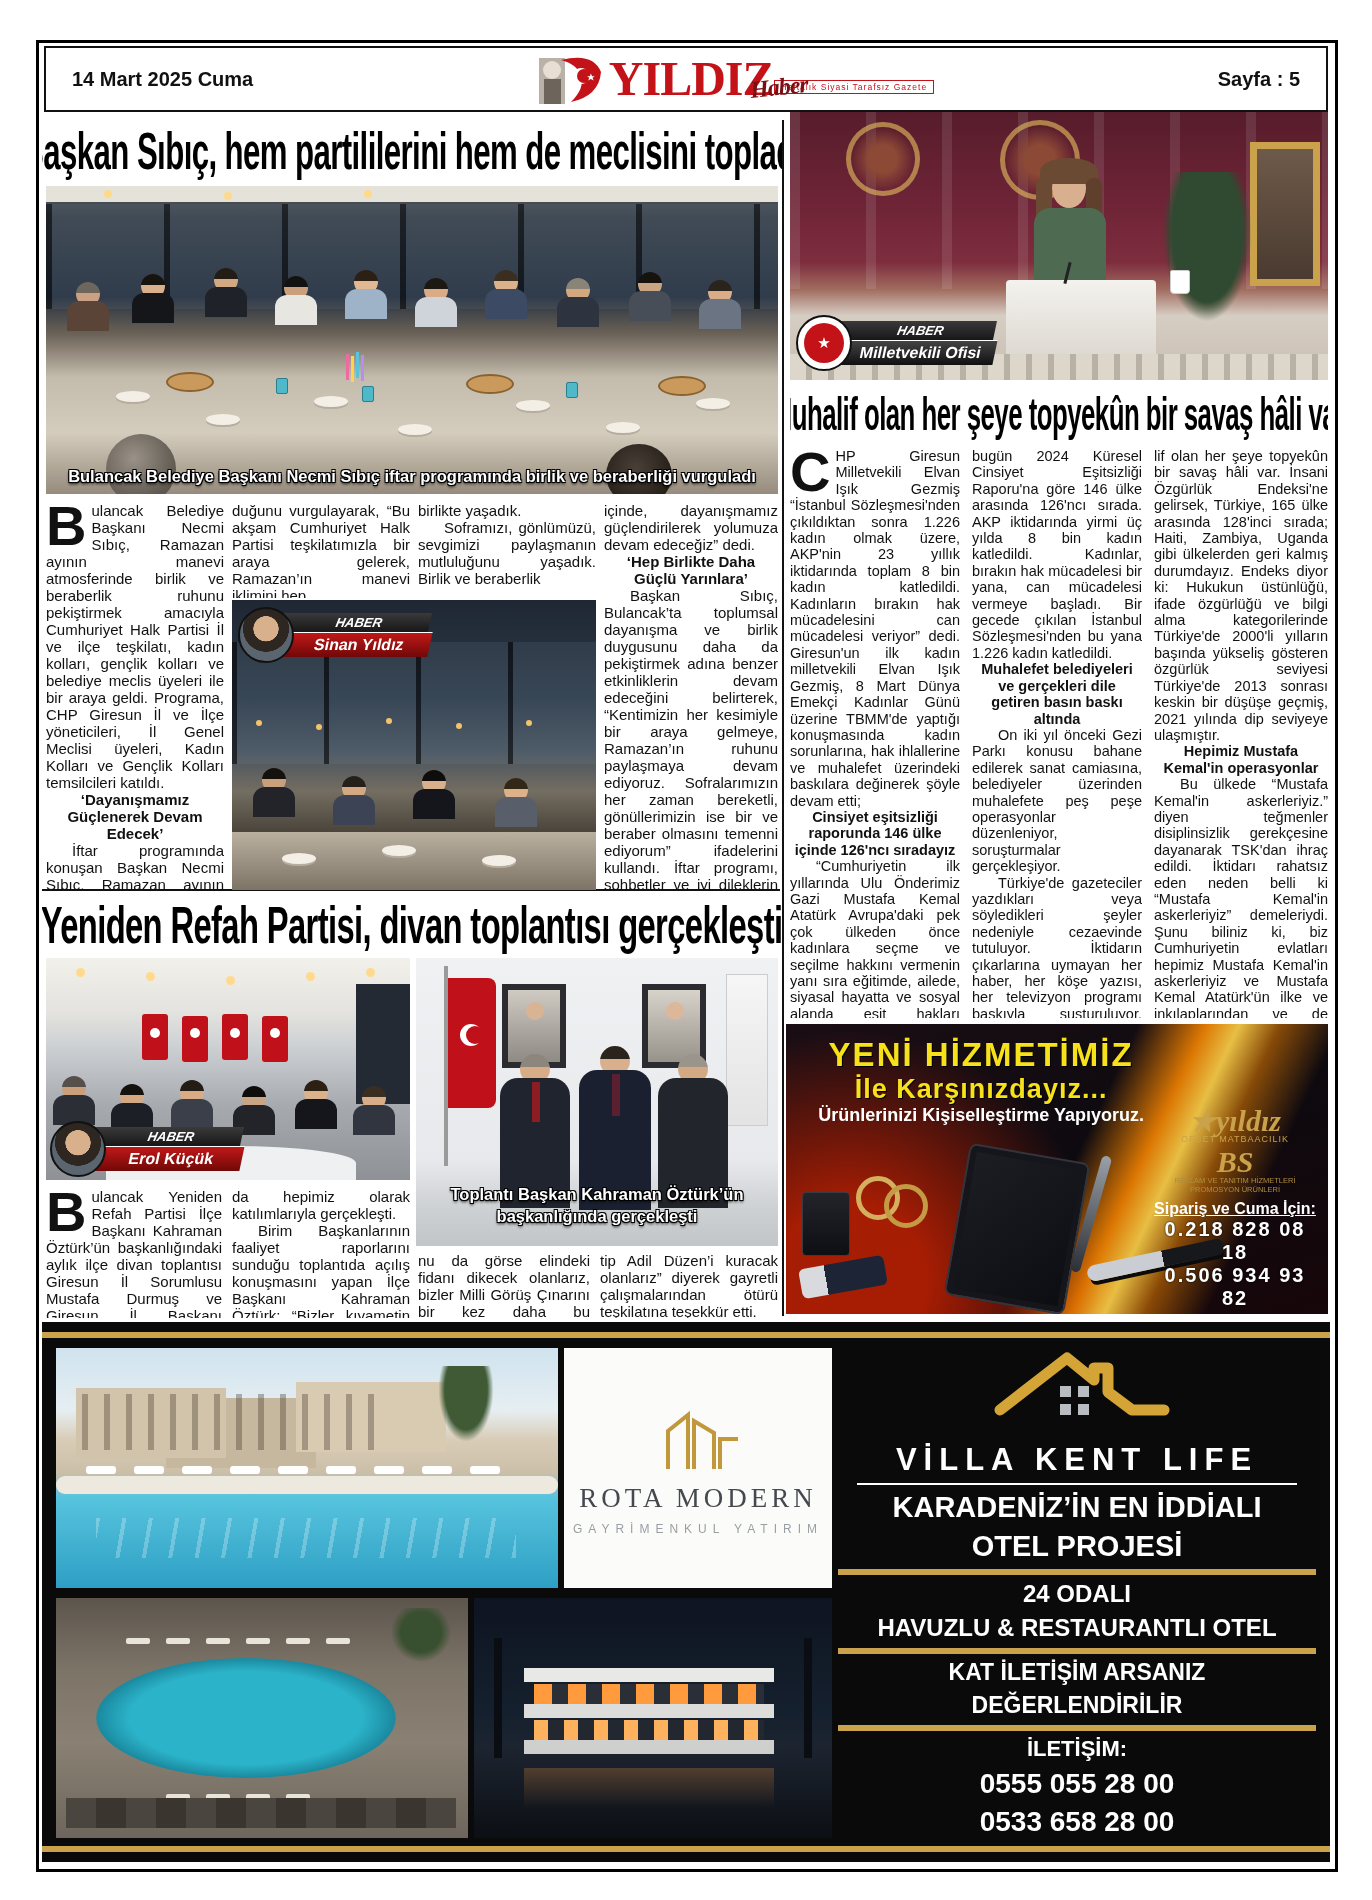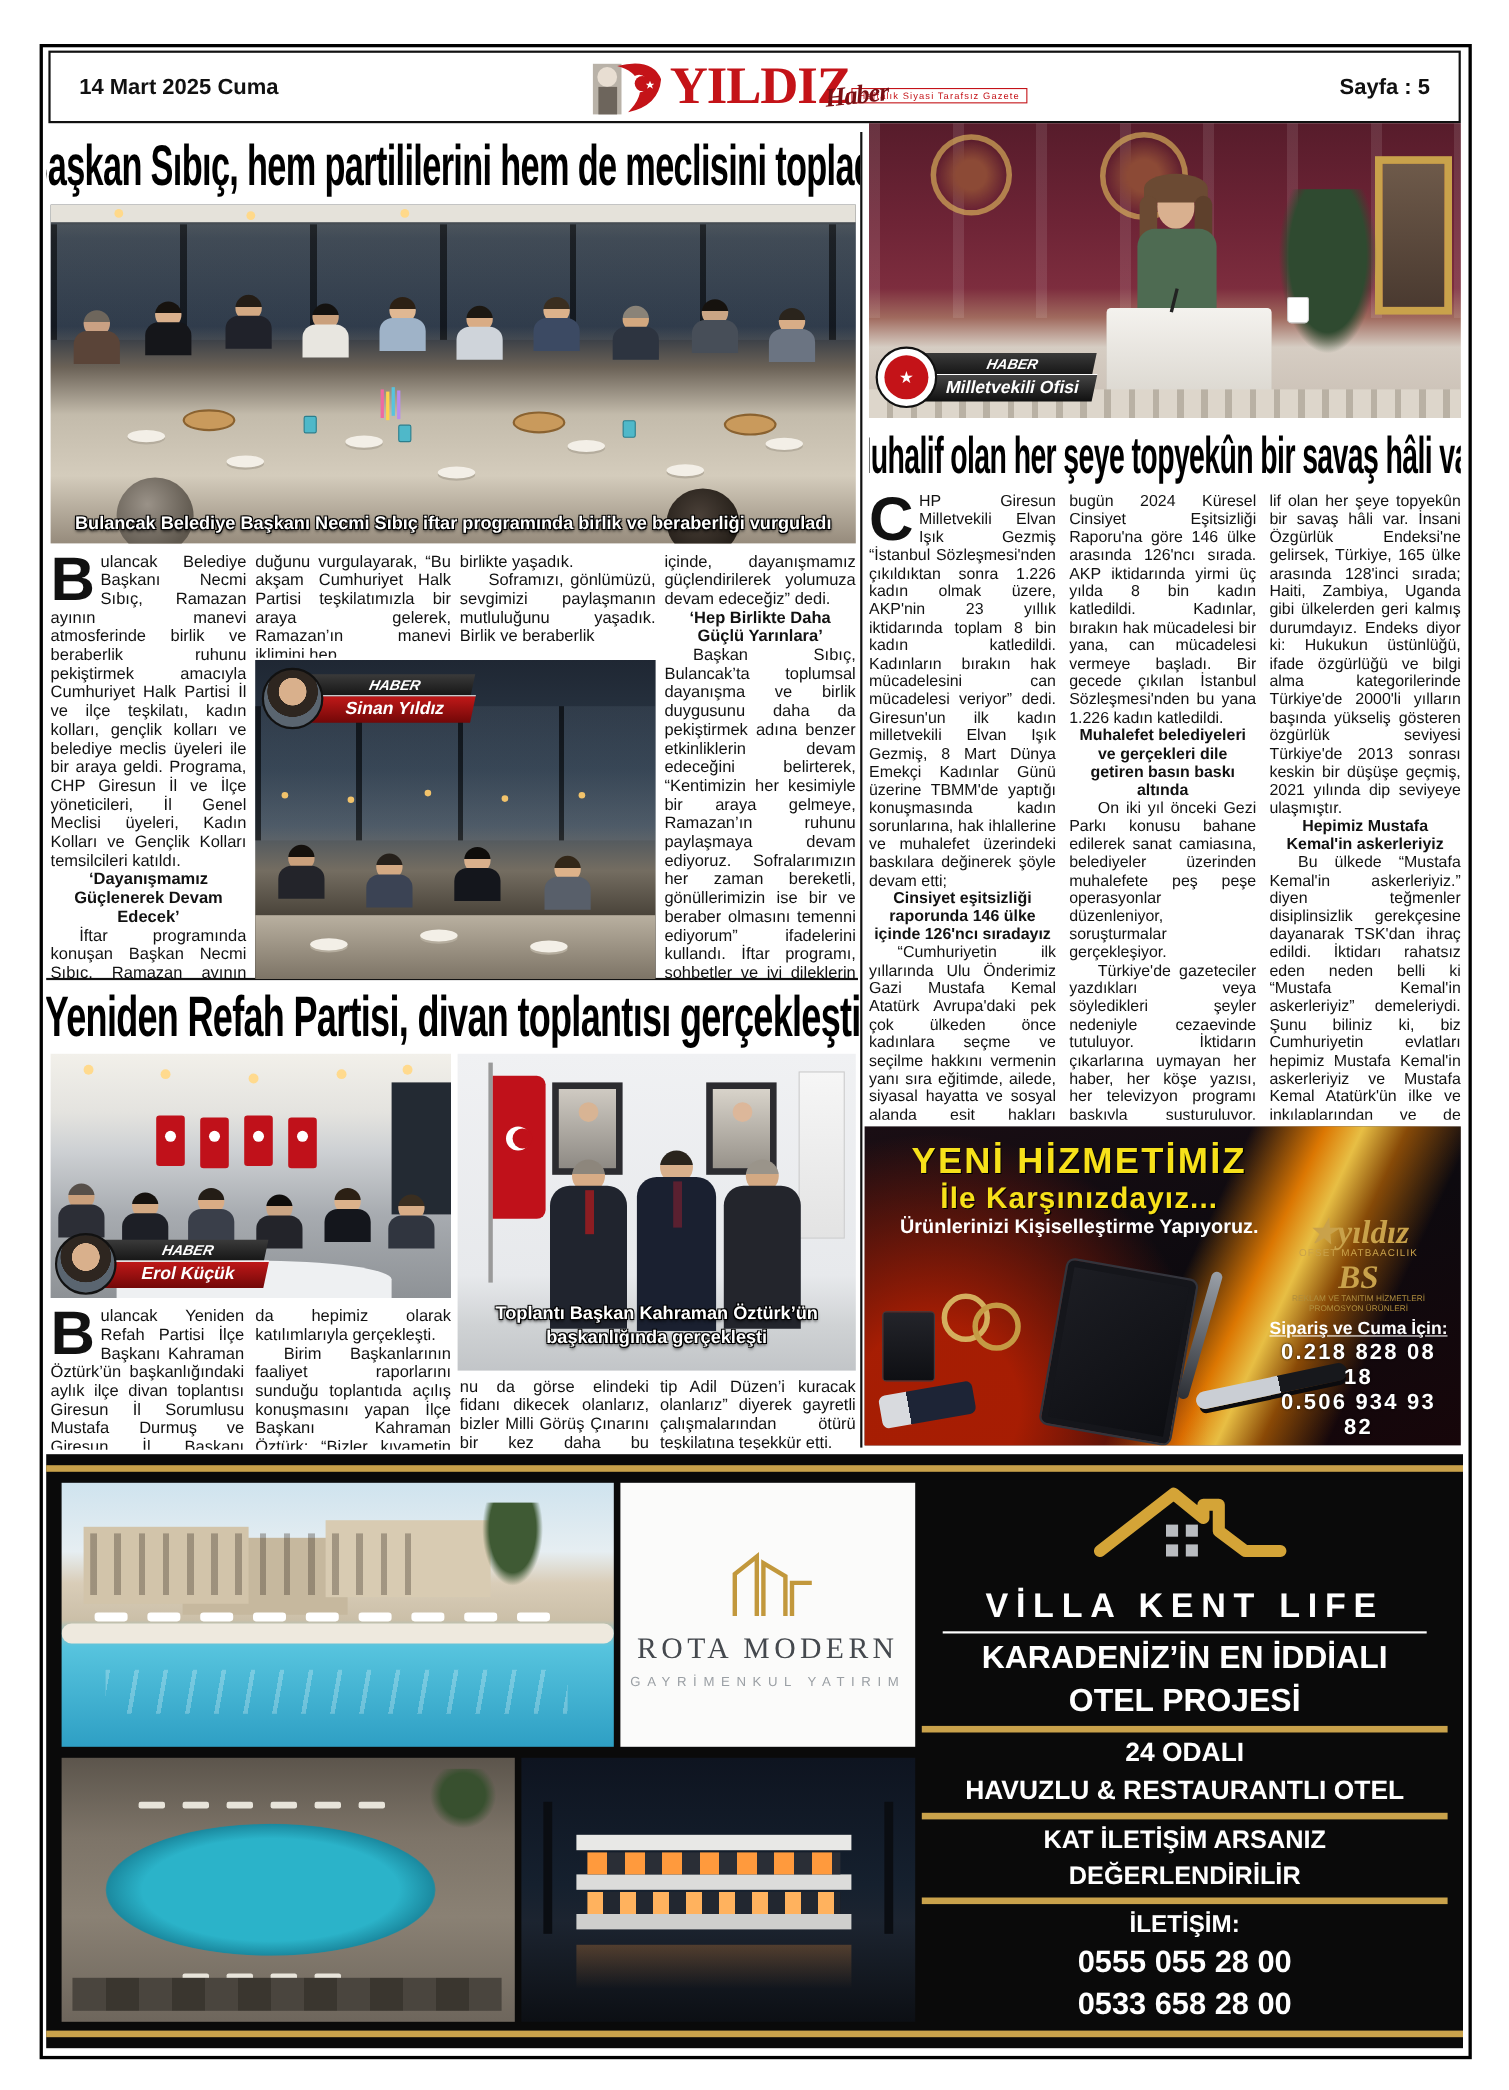--- a/index.html
+++ b/index.html
@@ -361,21 +361,21 @@
     <p class="ind">“Cumhuriyetin ilk yıllarında Ulu Önderimiz Gazi Mustafa Kemal Atatürk Avrupa'daki pek çok ülkeden önce kadınlara seçme ve seçilme hakkını vermenin yanı sıra eğitimde, ailede, siyasal hayatta ve sosyal alanda eşit hakları vermiştir. Bundan yüz yıl önce pek çok hakka sahip olan Türk kadını maalesef</p>
   </div>
   <div class="col t3" style="left:972px;top:448px;width:170px;height:570px;">
     <p>bugün 2024 Küresel Cinsiyet Eşitsizliği Raporu'na göre 146 ülke arasında 126'ncı sırada. AKP iktidarında yirmi üç yılda 8 bin kadın katledildi. Kadınlar, bırakın hak mücadelesi bir yana, can mücadelesi vermeye başladı. Bir gecede çıkılan İstanbul Sözleşmesi'nden bu yana 1.226 kadın katledildi.</p>
     <p class="sub">Muhalefet belediyeleri ve gerçekleri dile getiren basın baskı altında</p>
     <p class="ind">On iki yıl önceki Gezi Parkı konusu bahane edilerek sanat camiasına, belediyeler üzerinden muhalefete peş peşe operasyonlar düzenleniyor, soruşturmalar gerçekleşiyor.</p>
     <p class="ind">Türkiye'de gazeteciler yazdıkları veya söyledikleri şeyler nedeniyle cezaevinde tutuluyor. İktidarın çıkarlarına uymayan her haber, her köşe yazısı, her televizyon programı baskıyla susturuluyor. Sosyal medyada ülke gidişatındaki sıkıntılara dikkat çekmek ağır cesaret gerektiren bir eyleme dönüşmüş durumda. Yani muha-</p>
   </div>
   <div class="col t3" style="left:1154px;top:448px;width:174px;height:570px;">
     <p>lif olan her şeye topyekûn bir savaş hâli var. İnsani Özgürlük Endeksi'ne gelirsek, Türkiye, 165 ülke arasında 128'inci sırada; Haiti, Zambiya, Uganda gibi ülkelerden geri kalmış durumdayız. Endeks diyor ki: Hukukun üstünlüğü, ifade özgürlüğü ve bilgi alma kategorilerinde Türkiye'de 2000'li yılların başında yükseliş gösteren özgürlük seviyesi Türkiye'de 2013 sonrası keskin bir düşüşe geçmiş, 2021 yılında dip seviyeye ulaşmıştır.</p>
-    <p class="sub">Hepimiz Mustafa Kemal'in askerleriyiz</p>
+    <p class="sub">Hepimiz Mustafa Kemal'in operasyonlar</p>
     <p class="ind">Bu ülkede “Mustafa Kemal'in askerleriyiz.” diyen teğmenler disiplinsizlik gerekçesine dayanarak TSK'dan ihraç edildi. İktidarı rahatsız eden neden belli ki “Mustafa Kemal'in askerleriyiz” demeleriydi. Şunu biliniz ki, biz Cumhuriyetin evlatları hepimiz Mustafa Kemal'in askerleriyiz ve Mustafa Kemal Atatürk'ün ilke ve inkılaplarından ve de laiklikten asla vazgeçmeyeceğiz”</p>
   </div>
 
   <div class="scene" style="left:786px;top:1024px;width:542px;height:290px;background:
         radial-gradient(circle at 12% 88%,rgba(204,34,0,.8) 0 14%,transparent 46%),
         linear-gradient(115deg,transparent 52%,rgba(255,138,0,.85) 62%,rgba(255,210,74,.9) 67%,rgba(255,138,0,.5) 73%,transparent 82%),
         linear-gradient(160deg,#1a0e14 0%,#0d0a0f 50%,#17060a 100%);">
     <div class="abs" style="left:0;top:12px;width:72%;text-align:center;">
       <div class="lz-yellow" style="font-size:33px;letter-spacing:2px;text-shadow:1px 1px 0 #000;">YENİ HİZMETİMİZ</div>
       <div class="lz-yellow" style="font-size:27px;letter-spacing:1px;text-shadow:1px 1px 0 #000;">İle Karşınızdayız...</div>

